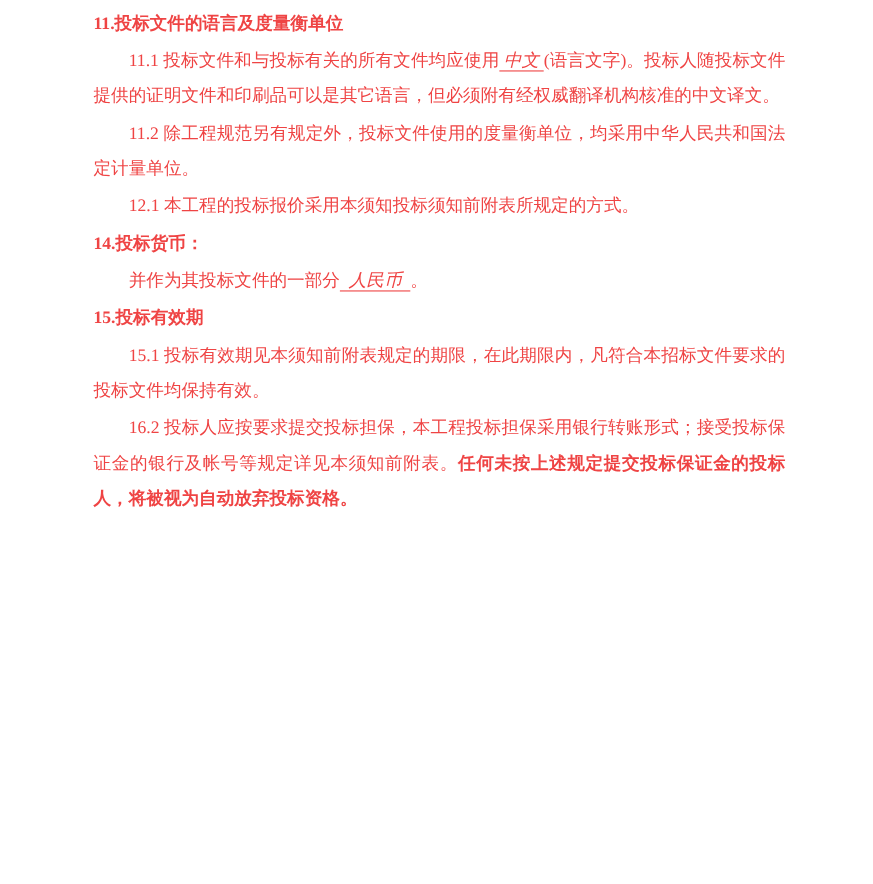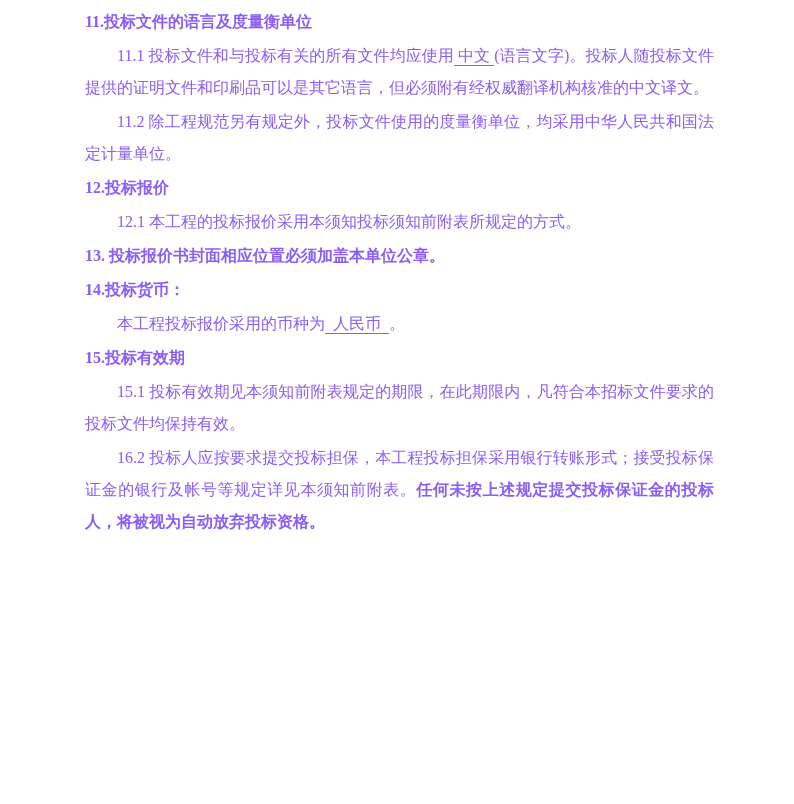--- a/index.html
+++ b/index.html
@@ -11,66 +11,65 @@
     position: relative;
     width: 794px;
     height: 804px;
     box-sizing: border-box;
     background: #ffffff;
     padding: 6px 80px 0 85px;
     overflow: hidden;
     font-family: "Liberation Serif", "DejaVu Serif", serif;
     font-size: 16px;
     line-height: 32px;
-    color: #8b5cf6;
+    color: #ef4444;
   }
   .page p, .page h2 {
     margin: 0 0 2px 0;
     padding: 0;
     font-size: 16px;
     line-height: 32px;
   }
   h2.doc-heading {
     font-weight: bold;
     text-align: left;
   }
   p.doc-para {
     font-weight: normal;
     text-align: justify;
     text-indent: 2em;
   }
   .underlined-blank {
     text-decoration: underline;
     text-underline-offset: 4px;
     white-space: pre;
+    font-style: italic;
   }
   .bold-run {
     font-weight: bold;
   }
 </style>
 </head>
 <body>
 
 <div class="page">
 
   <h2 class="doc-heading">11.投标文件的语言及度量衡单位</h2>
 
   <p class="doc-para"><span>11.1 投标文件和与投标有关的所有文件均应使用</span><span class="underlined-blank">&nbsp;中文&nbsp;</span><span>(语言文字)。投标人随投标文件提供的证明文件和印刷品可以是其它语言，但必须附有经权威翻译机构核准的中文译文。</span></p>
 
   <p class="doc-para">11.2 除工程规范另有规定外，投标文件使用的度量衡单位，均采用中华人民共和国法定计量单位。</p>
 
-  <h2 class="doc-heading">12.投标报价</h2>
 
   <p class="doc-para">12.1 本工程的投标报价采用本须知投标须知前附表所规定的方式。</p>
 
-  <h2 class="doc-heading">13. 投标报价书封面相应位置必须加盖本单位公章。</h2>
 
   <h2 class="doc-heading">14.投标货币：</h2>
 
-  <p class="doc-para"><span>本工程投标报价采用的币种为</span><span class="underlined-blank">&nbsp;&nbsp;人民币&nbsp;&nbsp;</span><span>。</span></p>
+  <p class="doc-para"><span>并作为其投标文件的一部分</span><span class="underlined-blank">&nbsp;&nbsp;人民币&nbsp;&nbsp;</span><span>。</span></p>
 
   <h2 class="doc-heading">15.投标有效期</h2>
 
   <p class="doc-para">15.1 投标有效期见本须知前附表规定的期限，在此期限内，凡符合本招标文件要求的投标文件均保持有效。</p>
 
 
 
 
   <p class="doc-para"><span>16.2 投标人应按要求提交投标担保，本工程投标担保采用银行转账形式；接受投标保证金的银行及帐号等规定详见本须知前附表。</span><span class="bold-run">任何未按上述规定提交投标保证金的投标人，将被视为自动放弃投标资格。</span></p>
 

